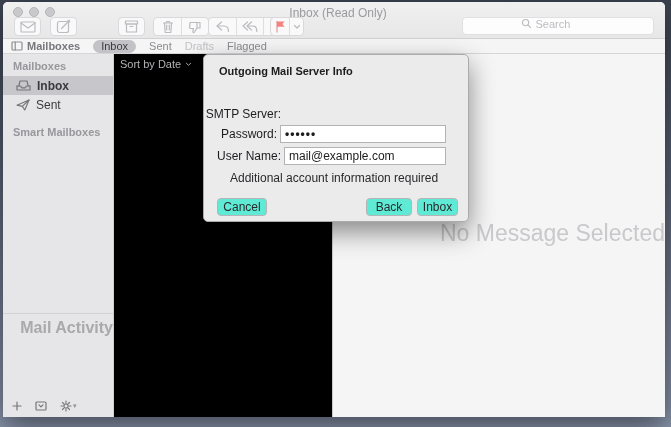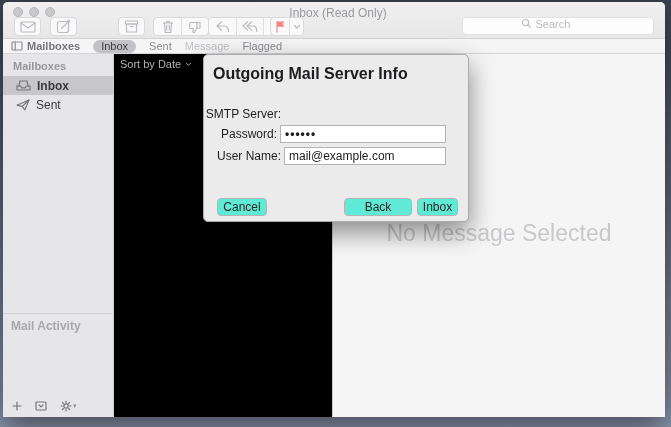--- a/index.html
+++ b/index.html
@@ -60,53 +60,53 @@
   .fav-item.dis { color:#c3c3c7; }
   
   .content { position:absolute; left:0; top:52px; right:0; bottom:0; display:flex; }
   .sidebar {
     width:111px; background:#e6e6e9; border-right:1px solid #cfcfd2; position:relative;
     font-size:11px;
   }
   .sb-head { font-weight:bold; color:#97979c; padding:6px 0 4px 10px; }
   .sb-item { display:flex; align-items:center; gap:6px; height:19px; padding-left:13px; color:#3a3a3d; font-size:12px; }
   .sb-item.sel { background:#c7c7cb; font-weight:bold; }
-  .mail-activity { position:absolute; left:0; right:0; top:259px; border-top:1px solid #d2d2d5; padding:5px 0 0 8px; font-weight:bold; color:#a9a9ad; font-size:12px; }
+  .mail-activity { position:absolute; left:0; right:0; top:259px; border-top:1px solid #d2d2d5; padding:5px 0 0 8px; font-weight:bold; color:#a9a9ad; font-size:16px;text-align:right; }
   .sb-bottom { position:absolute; left:9px; bottom:5px; display:flex; gap:13px; align-items:center; }
   .chev-sm { font-size:7px; color:#8f8f94; margin-left:1px; }
   
   .msg-list { width:219px; background:#000000; border-right:1px solid #cacace; position:relative; }
   .sort-row { display:flex; align-items:center; gap:4px; padding:4px 0 0 6px; font-size:11px; color:#b2b2b6; }
   
-  .msg-pane { flex:1; background:#f5f5f6; display:flex; justify-content:center; }
+  .msg-pane { flex:1; background:#f5f5f6; display:flex; justify-content:flex-end; }
   .no-msg { margin-top:166px; font-size:23px; color:#c9c9cb; }
   
   .dialog {
     position:absolute; left:200px; top:52px; width:266px; height:168px;
     background:#ebebec; border:1px solid #ababad; border-radius:5px;
     box-shadow:0 10px 26px rgba(0,0,0,.45); z-index:20; font-size:12px;
   }
-  .dlg-title { font-weight:bold; color:#1d1d1f; margin:10px 0 0 9px; font-size:16px; }
+  .dlg-title { font-weight:bold; color:#1d1d1f; margin:10px 0 0 15px; font-size:11px; }
   .dlg-form { position:absolute; top:52px; left:0; right:0; }
   .drow { display:flex; align-items:center; margin-bottom:4px; }
   .drow label { width:77px; text-align:right; color:#1d1d1f; margin-right:3px; }
   .drow input {
     flex:1; margin-right:22px; height:18px; border:1px solid #b3b3b6; background:#fff;
     font-size:12px; color:#1d1d1f; padding-left:4px; font-family:"Liberation Sans",sans-serif; outline:none;
   }
   .dlg-note { position:absolute; top:116px; left:26px; color:#2a2a2c; }
   .dlg-buttons { position:absolute; bottom:5px; left:0; right:0; height:18px; }
   .btn {
     height:18px; background:#5eead4; border:1px solid #b5b5b8; border-radius:4px;
     font-size:12px; color:#2a2a2c; font-family:"Liberation Sans",sans-serif;
     display:inline-flex; align-items:center; justify-content:center;
   }
   .btn-cancel { position:absolute; left:13px; width:50px; }
   .btn-right { position:absolute; right:10px; display:flex; gap:5px; }
-  .btn-back { width:68px; } .btn-next { width:41px; }
+  .btn-back { width:46px; } .btn-next { width:41px; }
 </style>
 </head>
 <body>
 
 <div class="window">
 
   <div class="header">
     <div class="traffic">
       <span></span>
       <span></span>
@@ -194,21 +194,21 @@
   <div class="favbar">
     <span class="mbx">
       <svg class="icn-mid" width="12" height="10" viewBox="0 0 12 10">
         <rect x="1" y="1" width="10" height="8" rx="1"></rect>
           <line x1="4.2" y1="1" x2="4.2" y2="9"></line>
       </svg>
       <span>Mailboxes</span>
     </span>
     <span class="fav-item sel">Inbox</span>
     <span class="fav-item">Sent</span>
-    <span class="fav-item dis">Message</span>
+    <span class="fav-item dis">Drafts</span>
     <span class="fav-item">Flagged</span>
   </div>
 
   <div class="content">
 
     <div class="sidebar">
       <div class="sb-head">Mailboxes</div>
       <div class="sb-item sel">
         <svg class="icn-dark" width="15" height="11" viewBox="0 0 15 11">
           <path d="M1,6 h3.5 l1.3,1.8 h3.4 L10.5,6 H14"></path>
@@ -217,20 +217,21 @@
         </svg>
         <span>Inbox</span>
       </div>
       <div class="sb-item">
         <svg class="icn-dark" width="14" height="12" viewBox="0 0 14 12">
           <path d="M1,6.2 L13,1 L8.8,11 L6.3,7.4 z"></path>
             <path d="M6.3,7.4 L13,1"></path>
         </svg>
         <span>Sent</span>
       </div>
+      <div class="sb-head" style="padding-top:12px;">Smart Mailboxes</div>
 
       <div class="mail-activity">Mail Activity</div>
 
       <div class="sb-bottom">
         <svg class="icn-dark" width="10" height="10" viewBox="0 0 10 10">
           <path d="M5,1 V9 M1,5 H9"></path>
         </svg>
         <svg class="icn-dark" width="12" height="10" viewBox="0 0 12 10">
           <rect x="1" y="1" width="10" height="8" rx="1"></rect>
             <path d="M4,3.8 L6,5.8 L8,3.8"></path>
@@ -269,20 +270,21 @@
       <div class="drow">
         <label>Password:</label>
         <input type="text" style="font-weight: bold; letter-spacing: 1px;" value="••••••">
       </div>
       <div class="drow">
         <label>User Name:</label>
         <input type="text" value="mail@example.com" style="">
       </div>
     </div>
 
+    <div class="dlg-note">Additional account information required</div>
 
     <div class="dlg-buttons">
       <button class="btn btn-cancel">Cancel</button>
       <div class="btn-right">
         <button class="btn btn-back">Back</button>
         <button class="btn btn-next">Inbox</button>
       </div>
     </div>
   </div>
 

